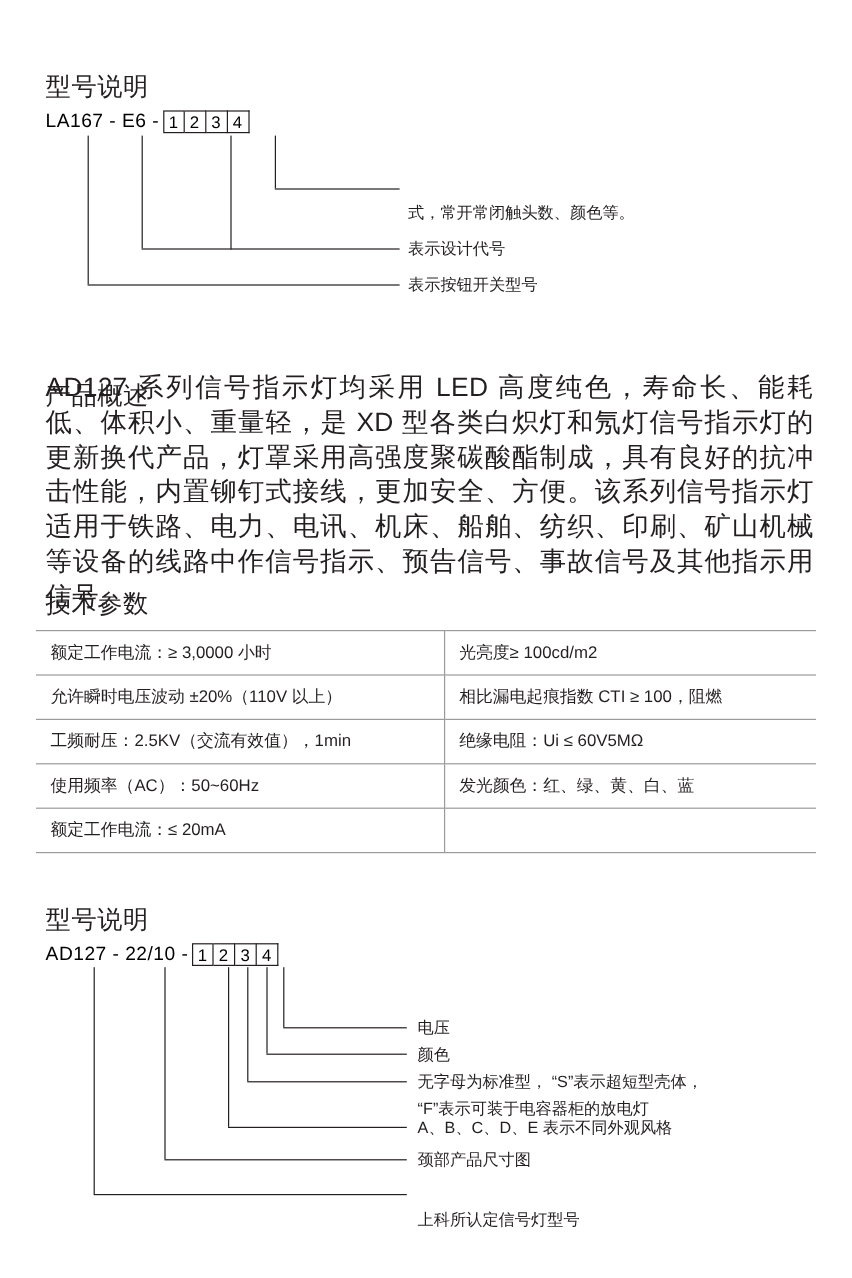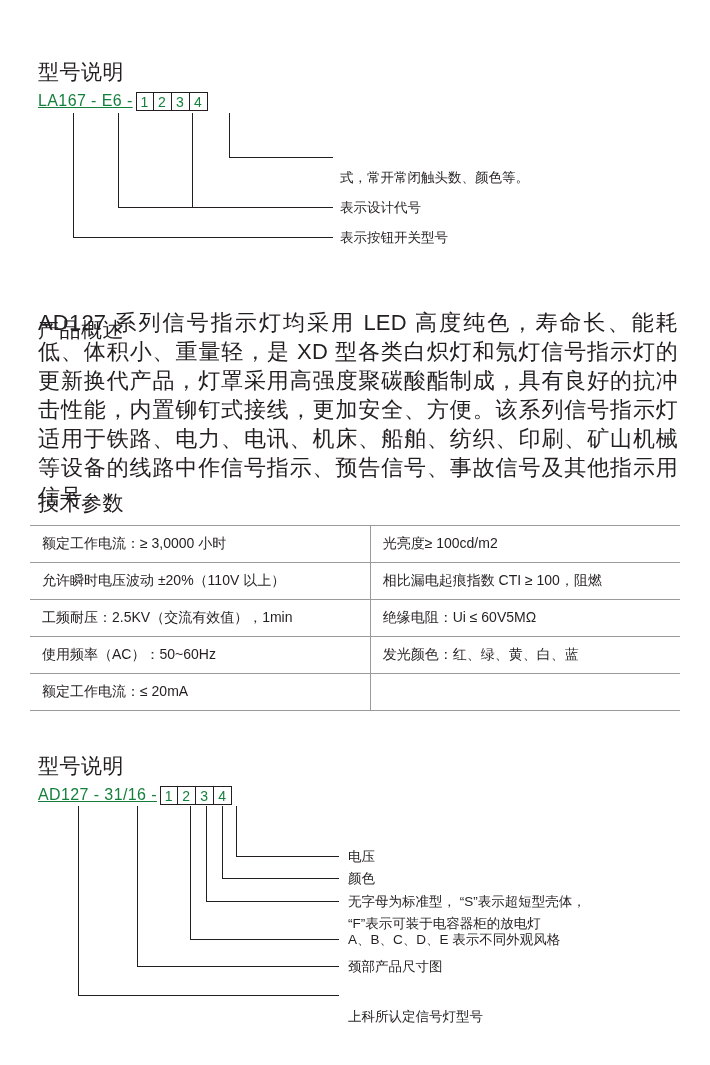--- a/index.html
+++ b/index.html
@@ -29,24 +29,23 @@
     font-weight: normal;
     letter-spacing: 0.5px;
     color: #231f20;
     white-space: nowrap;
   }
 
   
   .code-row {
     position: absolute;
     font-size: 16px;
-    color: #15803d;
+    color: #000000;
     white-space: nowrap;
     letter-spacing: 0.4px;
-    text-decoration: underline;
   }
   .code-box {
     display: inline-block;
     border: 1px solid #231f20;
     width: 18px;
     height: 19px;
     line-height: 19px;
     text-align: center;
     font-size: 14px;
     vertical-align: middle;
@@ -163,21 +162,21 @@
       <tr class="last">
         <td class="left">额定工作电流：≤ 20mA</td>
         <td class="right"></td>
       </tr>
     </tbody>
   </table>
 
   <div class="section-title" style="left:38px; top:752px;">型号说明</div>
 
   <div class="code-row" style="left:38px; top:786px;">
-    <span>AD127 - 31/16 -</span><span class="code-seq"><span class="code-box">1</span><span class="code-box">2</span><span class="code-box">3</span><span class="code-box">4</span></span>
+    <span>AD127 - 22/10 -</span><span class="code-seq"><span class="code-box">1</span><span class="code-box">2</span><span class="code-box">3</span><span class="code-box">4</span></span>
   </div>
 
   <div class="vline" style="left:236px; top:806px; height:50px;"></div>
   <div class="hline" style="left:236px; top:856px; width:103px;"></div>
 
   <div class="vline" style="left:222px; top:806px; height:72px;"></div>
   <div class="hline" style="left:222px; top:878px; width:117px;"></div>
 
   <div class="vline" style="left:206px; top:806px; height:95px;"></div>
   <div class="hline" style="left:206px; top:901px; width:133px;"></div>

